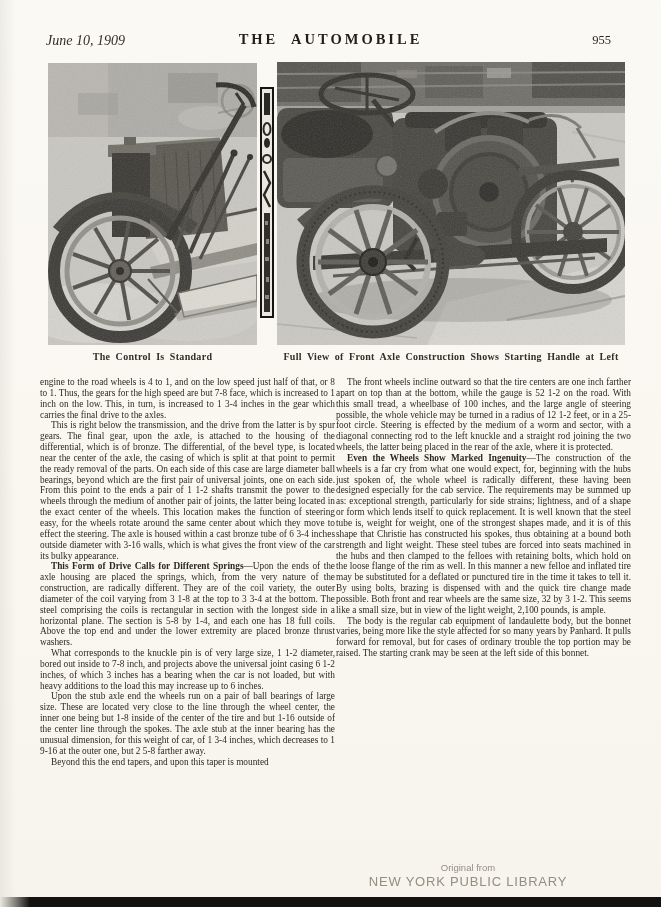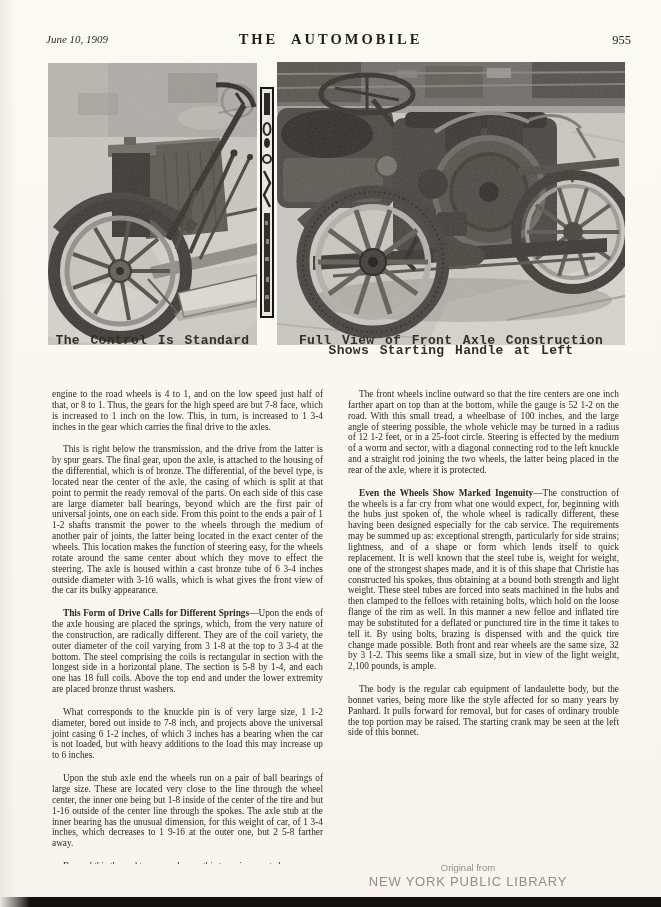--- a/index.html
+++ b/index.html
@@ -9,41 +9,41 @@
     overflow:hidden;
     font-family:"Liberation Serif", serif;
     color:#2f2a22;
   }
   .page::before{ 
     content:""; position:absolute; left:0; top:0; width:16px; height:100%;
     background:linear-gradient(to right, rgba(60,55,45,0.07), rgba(60,55,45,0));
     pointer-events:none;
   }
   
-  .hdr-date{ position:absolute; left:46px; top:33px; font-style:italic; font-size:11px; color:#332d24; }
+  .hdr-date{ position:absolute; left:46px; top:33px; font-style:italic; font-size:14px; color:#332d24; }
   .hdr-title{ position:absolute; left:0; top:31px; width:661px; text-align:center;
     font-size:14.5px; font-weight:bold; letter-spacing:3px; word-spacing:7px; color:#231e17; }
-  .hdr-page{ position:absolute; right:30px; top:33px; font-size:12.5px; color:#2a251d; }
+  .hdr-page{ position:absolute; right:50px; top:33px; font-size:12.5px; color:#2a251d; }
   
   .photo{ position:absolute; line-height:0; }
   .photo svg{ display:block; }
   .photo-left{ left:48px; top:63px; }
   .photo-right{ left:277px; top:62px; }
   .strip{ left:260px; top:87px; }
-  .caption{ position:absolute; top:336px; text-align:center;
-    font-family:Liberation Mono, monospace; font-weight:bold; font-size:13px;
+  .caption{ position:absolute; top:352px; text-align:center;
+    font-family:Liberation Serif, serif; font-weight:bold; font-size:10px;
     letter-spacing:0.3px; word-spacing:2.5px; color:#332e26; line-height:10px; }
   .caption-left{ left:48px; width:209px; }
   .caption-right{ left:277px; width:348px; }
   
   .col{ position:absolute; top:377px; width:295px; height:487px; overflow:hidden;
     font-size:9.3px; line-height:10.85px; text-align:justify; color:#2e2920; }
   .col-left{ left:40px; }
   .col-right{ left:336px; }
-  .pg{ margin:12px; text-align:justify; }
+  .pg{ margin:0; text-align:justify; }
   .ind{ text-indent:11px; }
   .ld{ font-weight:bold; }
   
   .digitized{ position:absolute; left:150px; top:866px; display:flex; align-items:baseline; }
   .digitized .small{ font-family:"Liberation Sans", sans-serif; font-size:9px; color:#aaa49a; margin-right:9px; }
   .digitized .brand{ font-family:"Liberation Serif", serif; font-size:26px; color:#8f887d; letter-spacing:1px; line-height:26px; }
   .nypl{ position:absolute; left:348px; top:862px; width:240px; text-align:center;
     font-family:"Liberation Sans", sans-serif; color:#948d82; }
   .nypl .small{ font-size:9.5px; line-height:12px; }
   .nypl .big{ font-size:13px; letter-spacing:0.8px; line-height:15px;text-align:center; }

